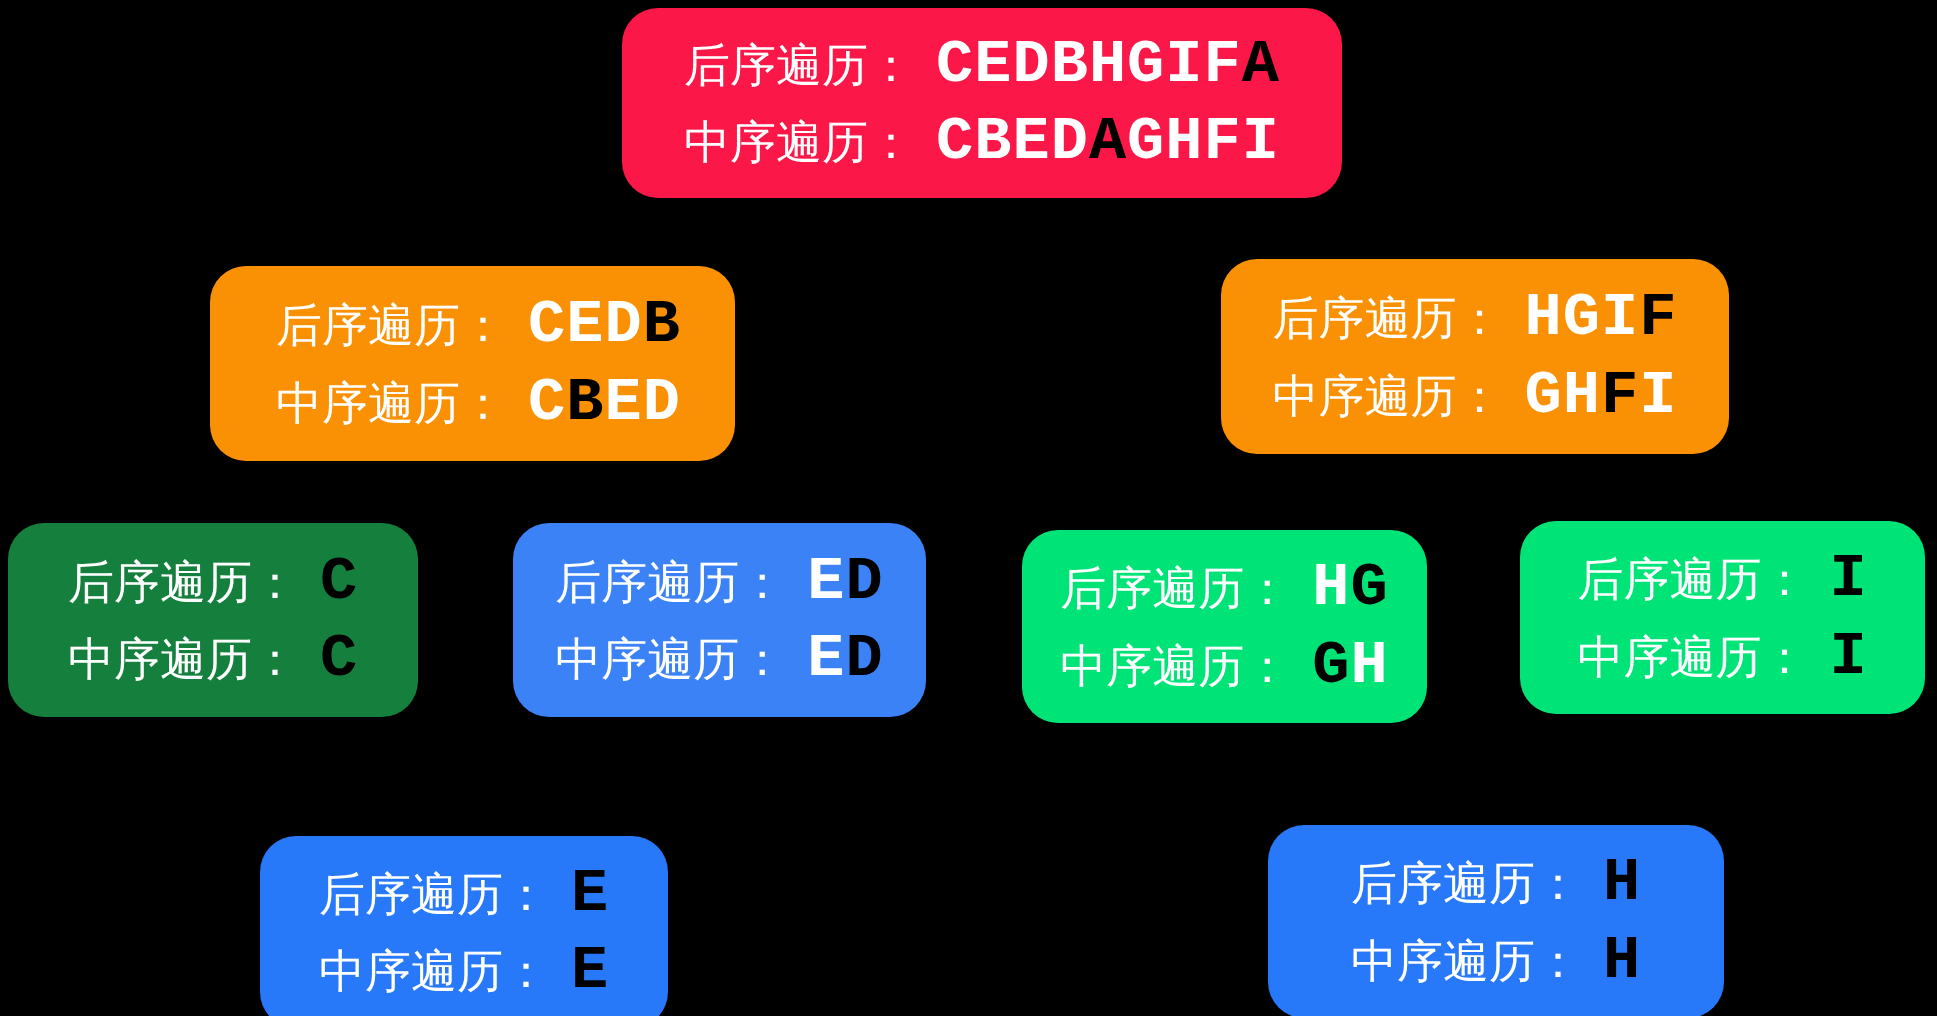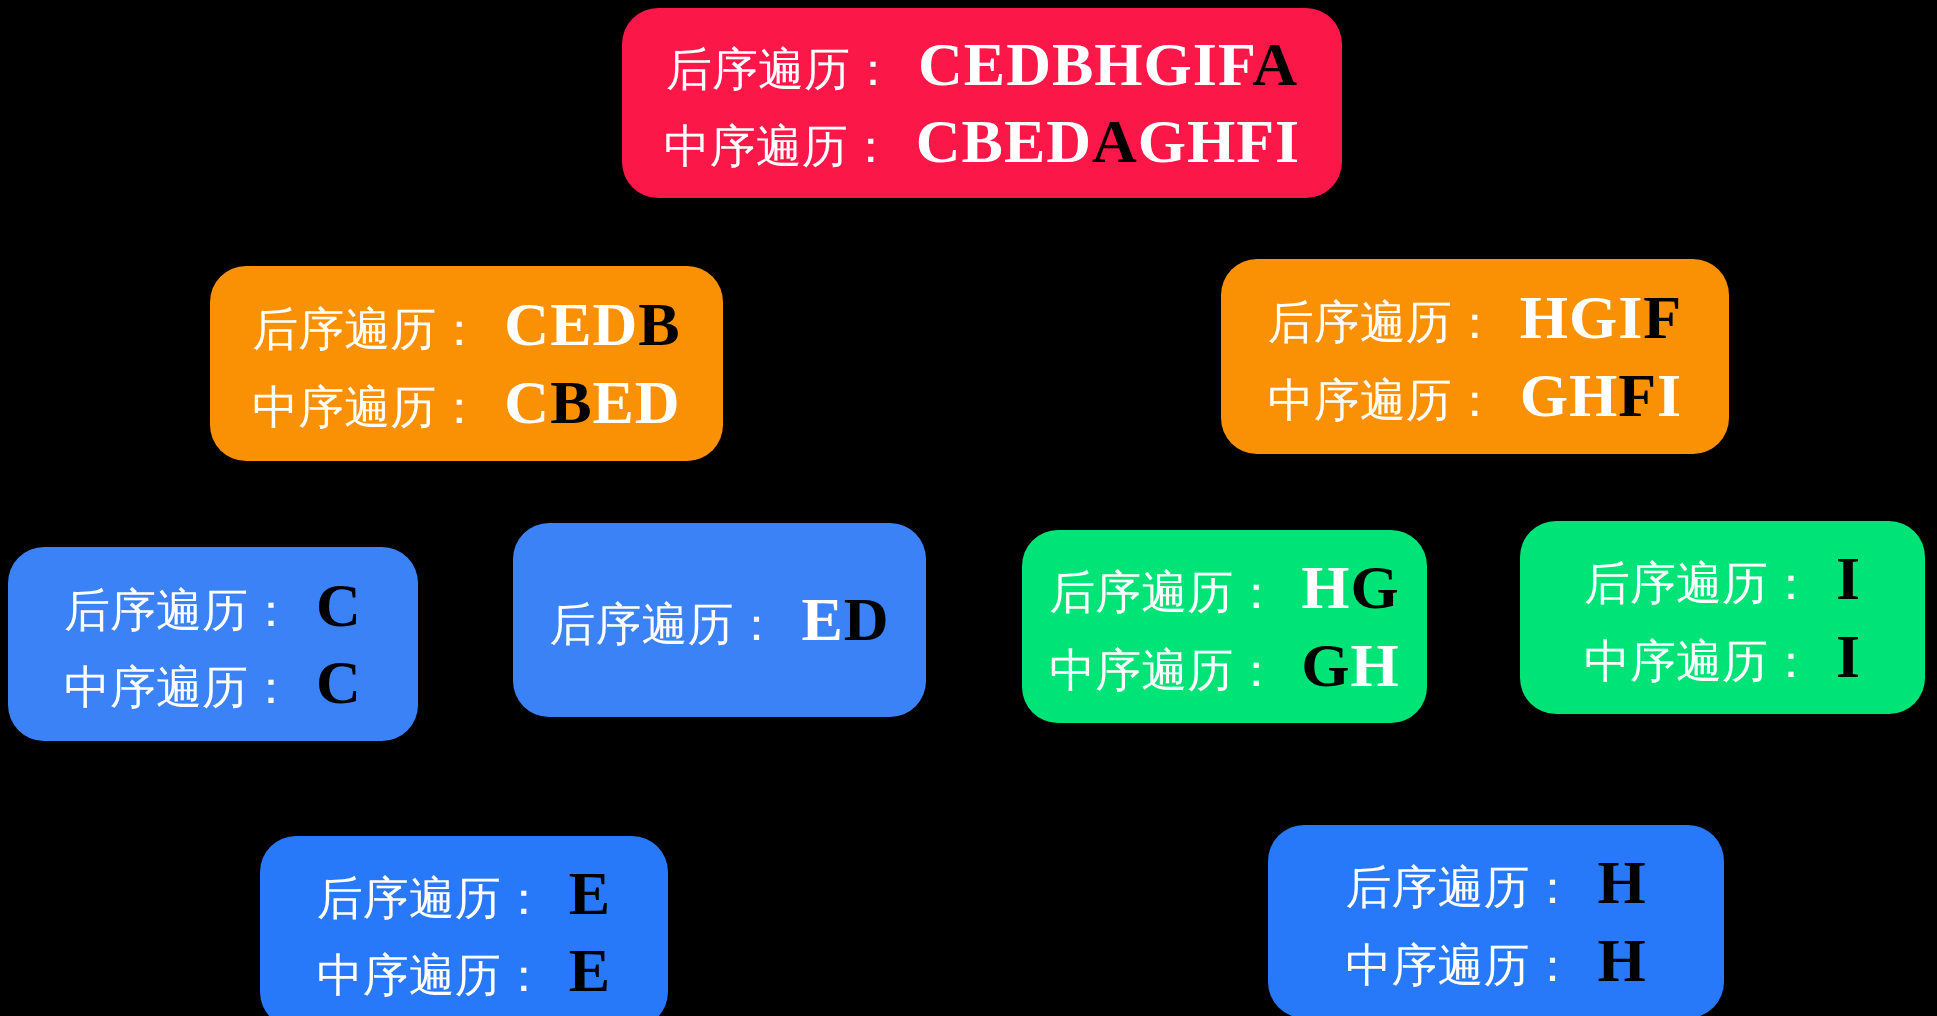--- a/index.html
+++ b/index.html
@@ -28,33 +28,33 @@
   .line {
     white-space: nowrap;
     line-height: 1.12;
   }
   .lbl {
     color: #ffffff;
     font-size: 46px;
     font-family: "Liberation Sans", sans-serif;
   }
   .letters {
-    font-family: Liberation Serif, serif;
+    font-family: Liberation Mono, monospace;
     font-size: 62px;
     font-weight: 700;
     margin-left: 22px;
     letter-spacing: 1px;
     vertical-align: baseline;
   }
   .ch.light { color: #ffffff; }
   .ch.dark  { color: #000000; }
 
   
   #node-0 { left: 622px;  top: 8px;   width: 720px; height: 190px; }
-  #node-1 { left: 210px;  top: 266px; width: 513px; height: 195px; }
+  #node-1 { left: 210px;  top: 266px; width: 513px; height: 195px; padding-left: 12px; }
   #node-2 { left: 1221px; top: 259px; width: 508px; height: 195px; }
   #node-3 { left: 8px;    top: 523px; width: 410px; height: 194px; }
   #node-4 { left: 513px;  top: 523px; width: 413px; height: 194px; }
   #node-5 { left: 1022px; top: 521px; width: 405px; height: 193px; margin-top: 9px; }
   #node-6 { left: 1520px; top: 521px; width: 405px; height: 193px; }
   #node-7 { left: 260px;  top: 801px; width: 408px; height: 192px; margin-top: 35px; }
   #node-8 { left: 1268px; top: 825px; width: 456px; height: 193px; align-items: center; }
 </style>
 </head>
 <body style="background: rgb(0, 0, 0);">
@@ -81,32 +81,35 @@
 
   <div class="node" id="node-2" style="background: rgb(250, 145, 5);">
     <div class="line">
       <span class="lbl">后序遍历：</span><span class="letters"><span class="ch light">HGI</span><span class="ch dark">F</span></span>
     </div>
     <div class="line">
       <span class="lbl">中序遍历：</span><span class="letters"><span class="ch light">GH</span><span class="ch dark">F</span><span class="ch light">I</span></span>
     </div>
   </div>
 
-  <div class="node" id="node-3" style="background: #3b82f6; margin-top: 24px;">
+  <div class="node" id="node-3" style="background: #15803d;">
     <div class="line">
       <span class="lbl">后序遍历：</span><span class="letters"><span class="ch dark">C</span></span>
     </div>
     <div class="line">
       <span class="lbl">中序遍历：</span><span class="letters"><span class="ch dark">C</span></span>
     </div>
   </div>
 
   <div class="node" id="node-4" style="background: #3b82f6;">
     <div class="line">
       <span class="lbl">后序遍历：</span><span class="letters"><span class="ch light">E</span><span class="ch dark">D</span></span>
+    </div>
+    <div class="line">
+      <span class="lbl">中序遍历：</span><span class="letters"><span class="ch light">E</span><span class="ch dark">D</span></span>
     </div>
   </div>
 
   <div class="node" id="node-5" style="background: rgb(0, 227, 119);">
     <div class="line">
       <span class="lbl">后序遍历：</span><span class="letters"><span class="ch light">H</span><span class="ch dark">G</span></span>
     </div>
     <div class="line">
       <span class="lbl">中序遍历：</span><span class="letters"><span class="ch dark">G</span><span class="ch light">H</span></span>
     </div>

